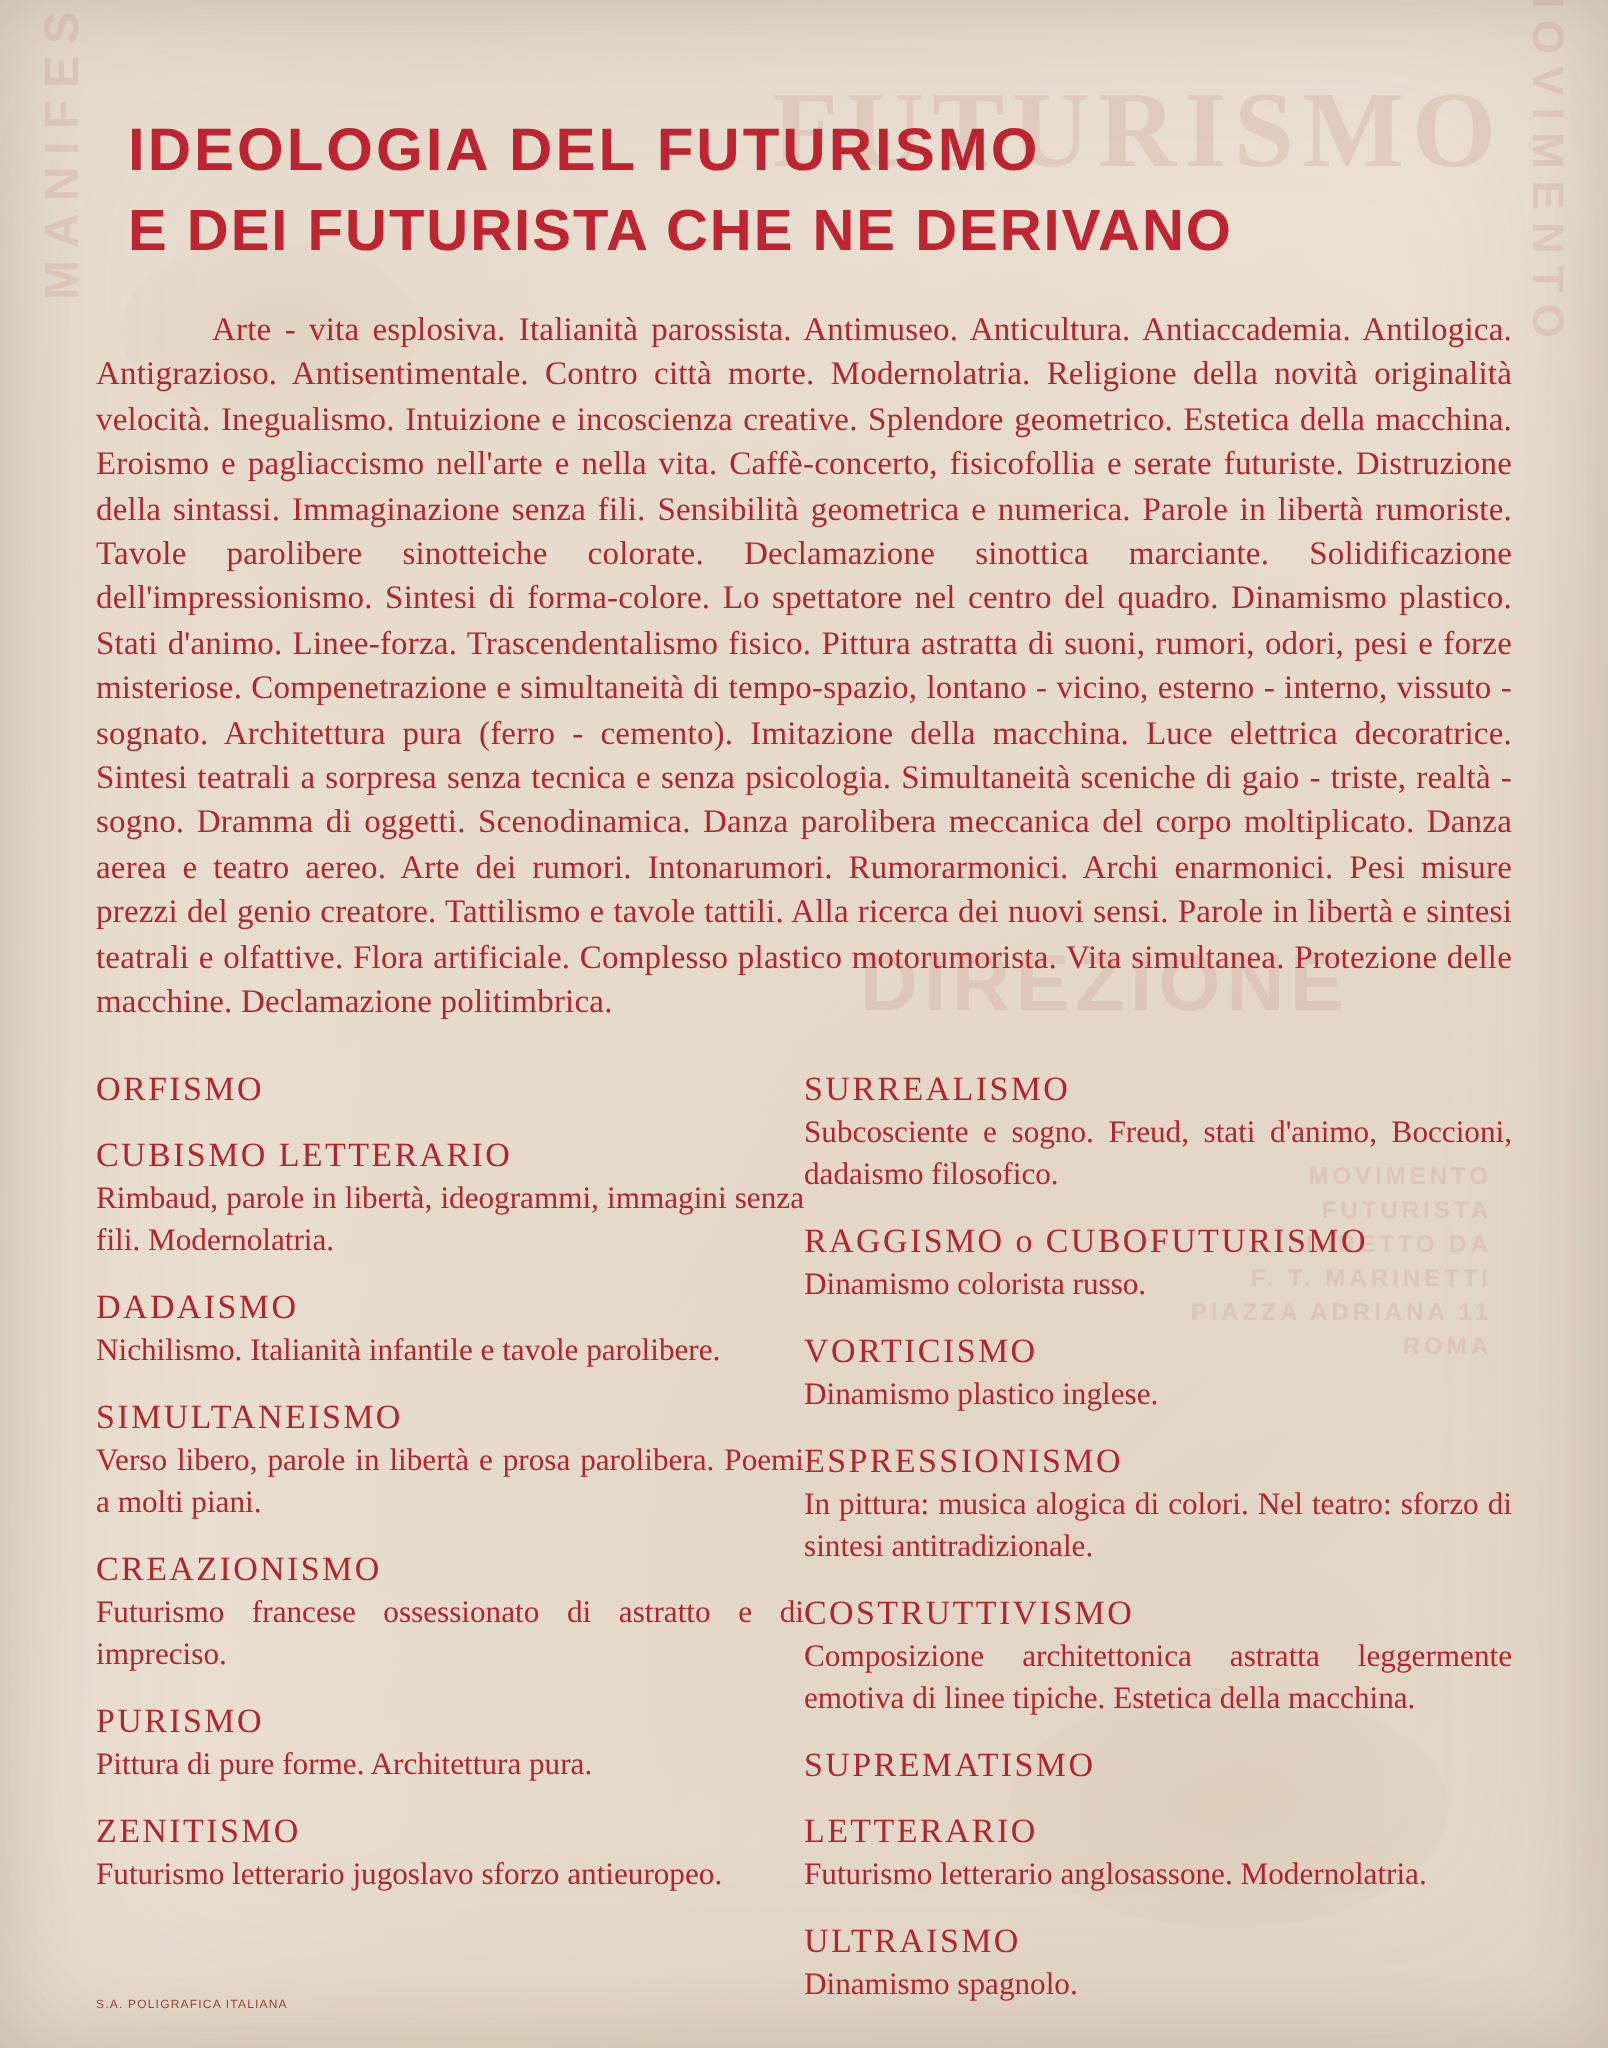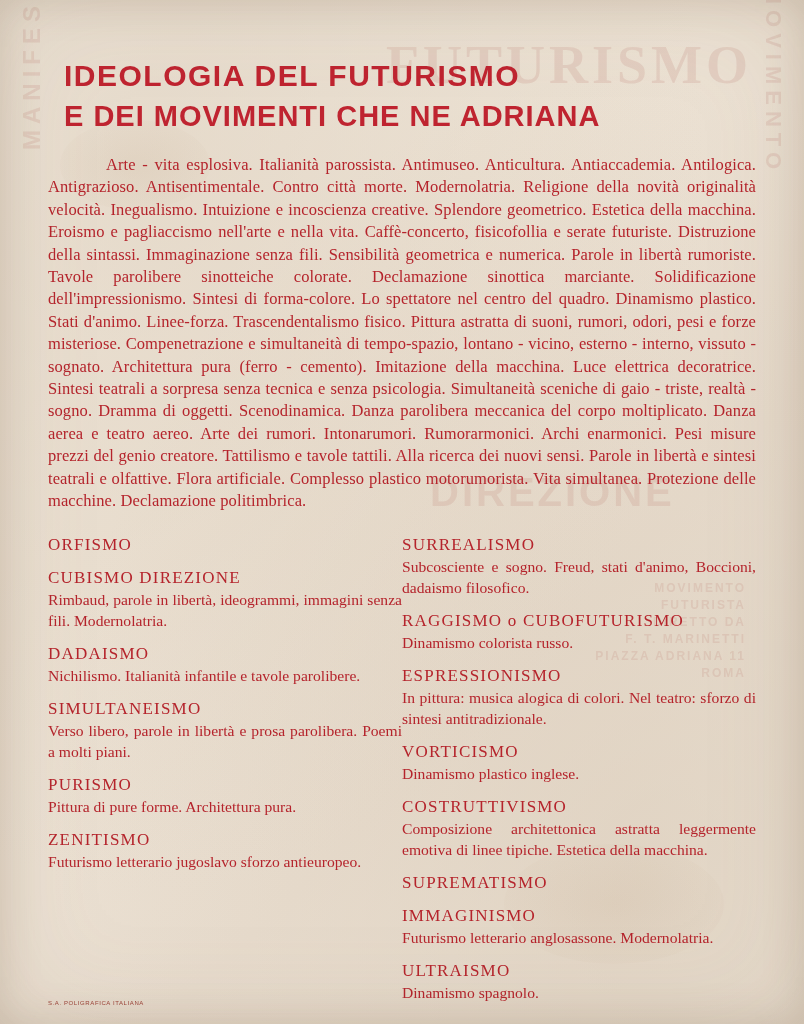--- a/index.html
+++ b/index.html
@@ -154,79 +154,83 @@
 FUTURISTA
 DIRETTO DA
 F. T. MARINETTI
 PIAZZA ADRIANA 11
 ROMA</div>
 
   <div class="content">
 
     <h1>
       <span>IDEOLOGIA  DEL  FUTURISMO</span>
-      <span class="l2">E DEI MOVIMENTI CHE NE ADRIANA</span>
+      <span class="l2">E DEI FUTURISTA CHE NE DERIVANO</span>
     </h1>
 
     <p class="intro">Arte - vita esplosiva. Italianità parossista. Antimuseo. Anticultura. Antiaccademia. Antilogica. Antigrazioso. Antisentimentale. Contro città morte. Modernolatria. Religione della novità originalità velocità. Inegualismo. Intuizione e incoscienza creative. Splendore geometrico. Estetica della macchina. Eroismo e pagliaccismo nell'arte e nella vita. Caffè-concerto, fisicofollia e serate futuriste. Distruzione della sintassi. Immaginazione senza fili. Sensibilità geometrica e numerica. Parole in libertà rumoriste. Tavole parolibere sinotteiche colorate. Declamazione sinottica marciante. Solidificazione dell'impressionismo. Sintesi di forma-colore. Lo spettatore nel centro del quadro. Dinamismo plastico. Stati d'animo. Linee-forza. Trascendentalismo fisico. Pittura astratta di suoni, rumori, odori, pesi e forze misteriose. Compenetrazione e simultaneità di tempo-spazio, lontano - vicino, esterno - interno, vissuto - sognato. Architettura pura (ferro - cemento). Imitazione della macchina. Luce elettrica decoratrice. Sintesi teatrali a sorpresa senza tecnica e senza psicologia. Simultaneità sceniche di gaio - triste, realtà - sogno. Dramma di oggetti. Scenodinamica. Danza parolibera meccanica del corpo moltiplicato. Danza aerea e teatro aereo. Arte dei rumori. Intonarumori. Rumorarmonici. Archi enarmonici. Pesi misure prezzi del genio creatore. Tattilismo e tavole tattili. Alla ricerca dei nuovi sensi. Parole in libertà e sintesi teatrali e olfattive. Flora artificiale. Complesso plastico motorumorista. Vita simultanea. Protezione delle macchine. Declamazione politimbrica.</p>
 
     <div class="columns">
 
       <div class="col">
         <div class="entry">
           <h2>ORFISMO</h2>
         </div>
         <div class="entry">
-          <h2>CUBISMO  DIREZIONE</h2>
+          <h2>CUBISMO  LETTERARIO</h2>
           <p>Rimbaud, parole in libertà, ideogrammi, immagini senza fili. Modernolatria.</p>
         </div>
         <div class="entry">
           <h2>DADAISMO</h2>
           <p>Nichilismo. Italianità infantile e tavole parolibere.</p>
         </div>
         <div class="entry">
           <h2>SIMULTANEISMO</h2>
           <p>Verso libero, parole in libertà e prosa parolibera. Poemi a molti piani.</p>
         </div>
         <div class="entry">
+          <h2>CREAZIONISMO</h2>
+          <p>Futurismo francese ossessionato di astratto e di impreciso.</p>
+        </div>
+        <div class="entry">
           <h2>PURISMO</h2>
           <p>Pittura di pure forme. Architettura pura.</p>
         </div>
         <div class="entry">
           <h2>ZENITISMO</h2>
           <p>Futurismo letterario jugoslavo sforzo antieuropeo.</p>
         </div>
       </div>
 
       <div class="col">
         <div class="entry">
           <h2>SURREALISMO</h2>
           <p>Subcosciente e sogno. Freud, stati d'animo, Boccioni, dadaismo filosofico.</p>
         </div>
         <div class="entry">
           <h2>RAGGISMO o CUBOFUTURISMO</h2>
           <p>Dinamismo colorista russo.</p>
         </div>
         <div class="entry">
+          <h2>VORTICISMO</h2>
+          <p>Dinamismo plastico inglese.</p>
+        </div>
+        <div class="entry">
           <h2>ESPRESSIONISMO</h2>
           <p>In pittura: musica alogica di colori. Nel teatro: sforzo di sintesi antitradizionale.</p>
         </div>
         <div class="entry">
-          <h2>VORTICISMO</h2>
-          <p>Dinamismo plastico inglese.</p>
-        </div>
-        <div class="entry">
           <h2>COSTRUTTIVISMO</h2>
           <p>Composizione architettonica astratta leggermente emotiva di linee tipiche. Estetica della macchina.</p>
         </div>
         <div class="entry">
           <h2>SUPREMATISMO</h2>
         </div>
         <div class="entry">
-          <h2>IMMAGINISMO</h2>
+          <h2>LETTERARIO</h2>
           <p>Futurismo letterario anglosassone. Modernolatria.</p>
         </div>
         <div class="entry">
           <h2>ULTRAISMO</h2>
           <p>Dinamismo spagnolo.</p>
         </div>
       </div>
 
     </div>
   </div>

